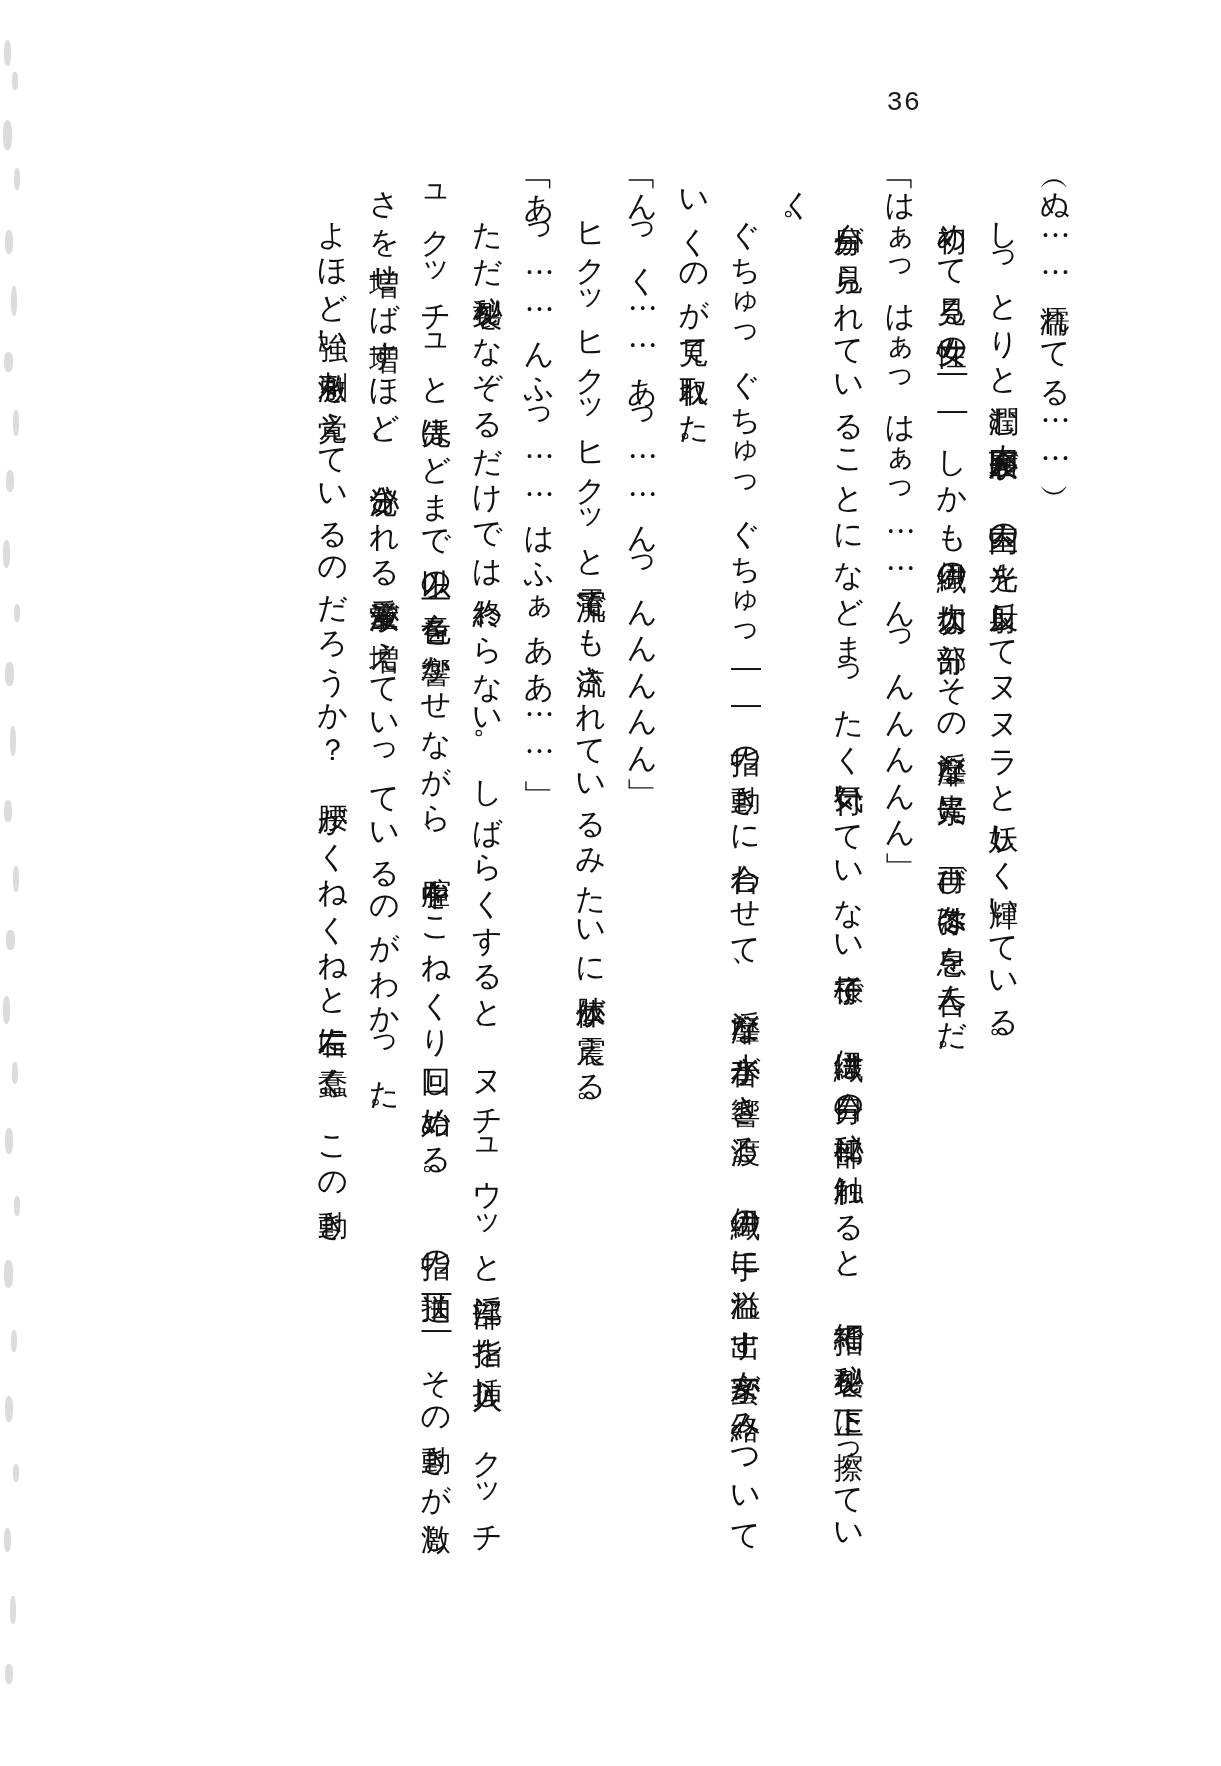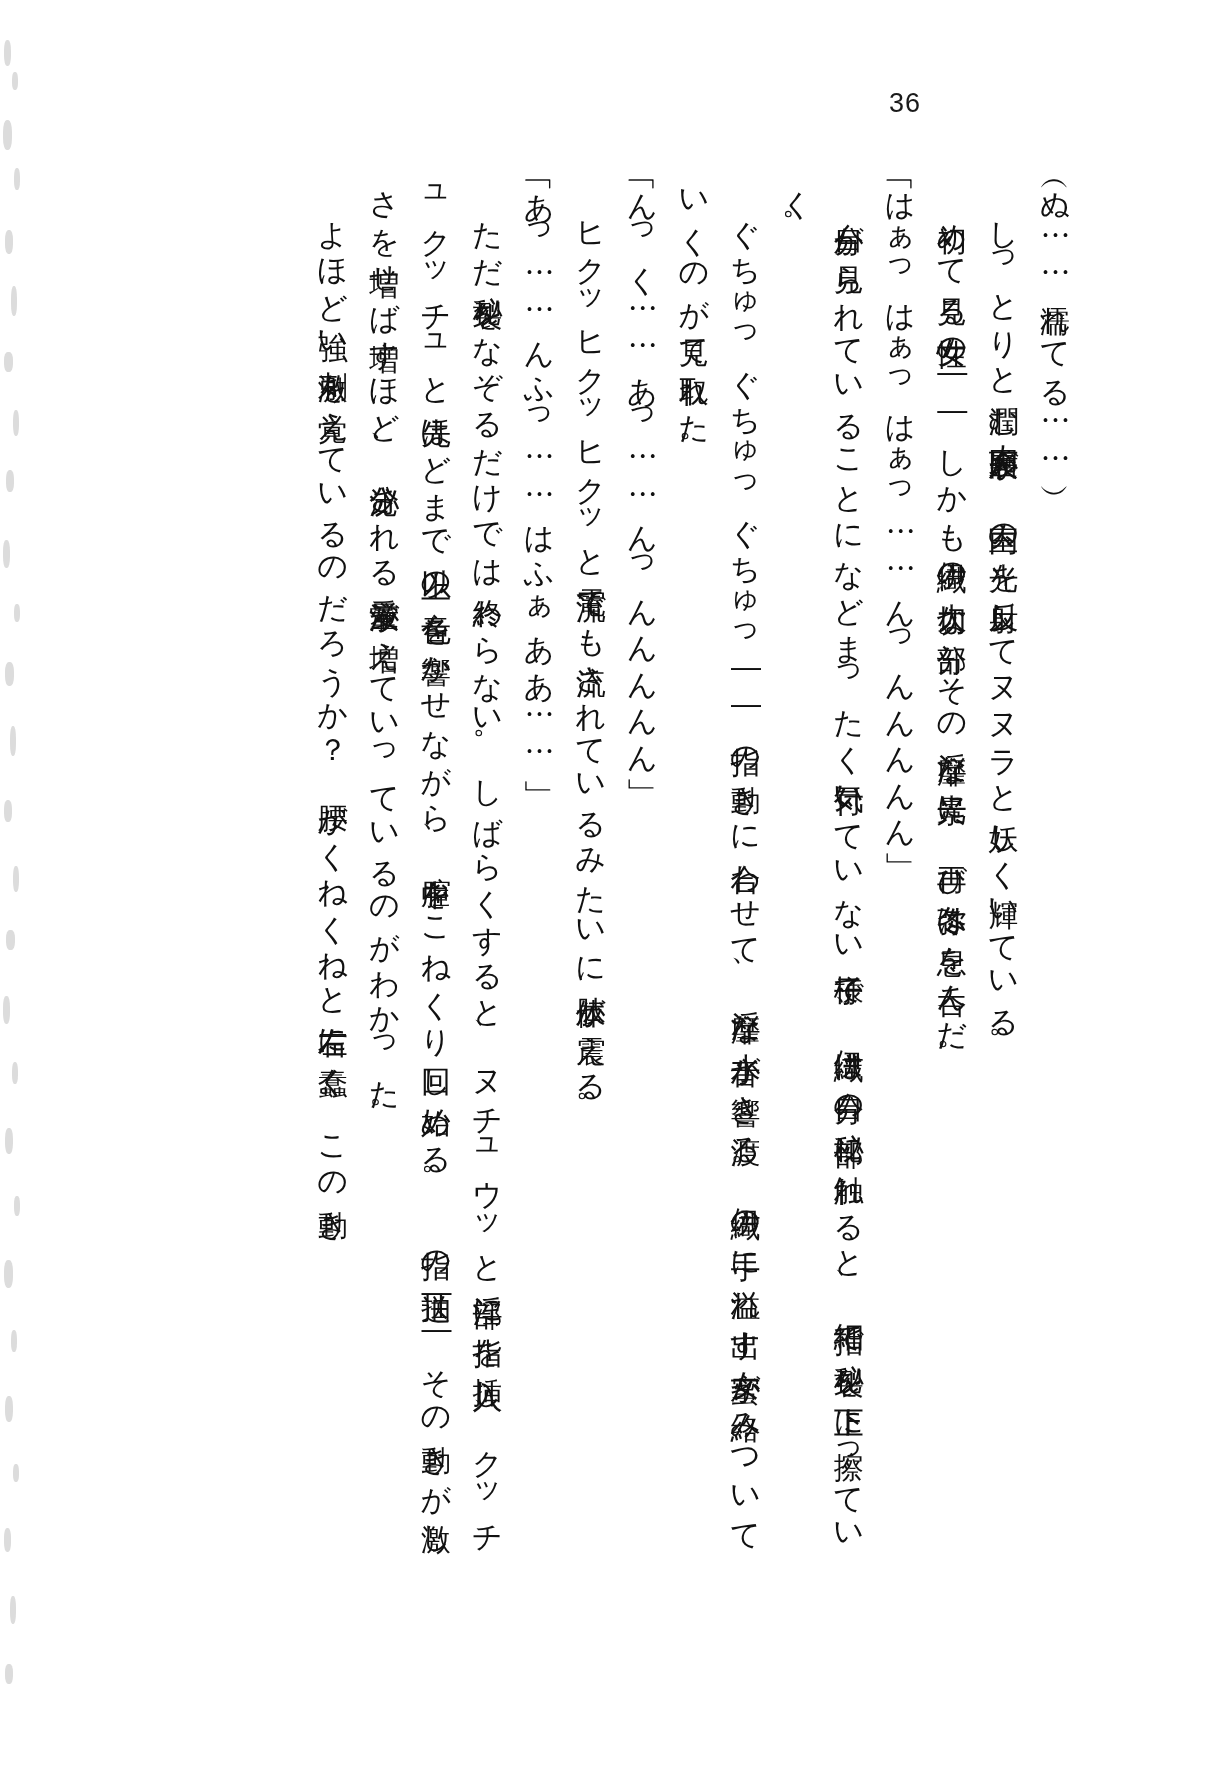--- a/index.html
+++ b/index.html
@@ -33,21 +33,21 @@
     border-radius: 40%;
   }
 
   .page-number {
     position: absolute;
     top: 88px;
     right: 300px;
     font-size: 27px;
     color: #1a1a1a;
     letter-spacing: 1px;
-    font-family: Liberation Sans, sans-serif;
+    font-family: Liberation Mono, monospace;
   }
 
   
   .body-text {
     position: absolute;
     top: 170px;
     right: 140px;
     height: 1370px;
     width: 820px;
     writing-mode: vertical-rl;

